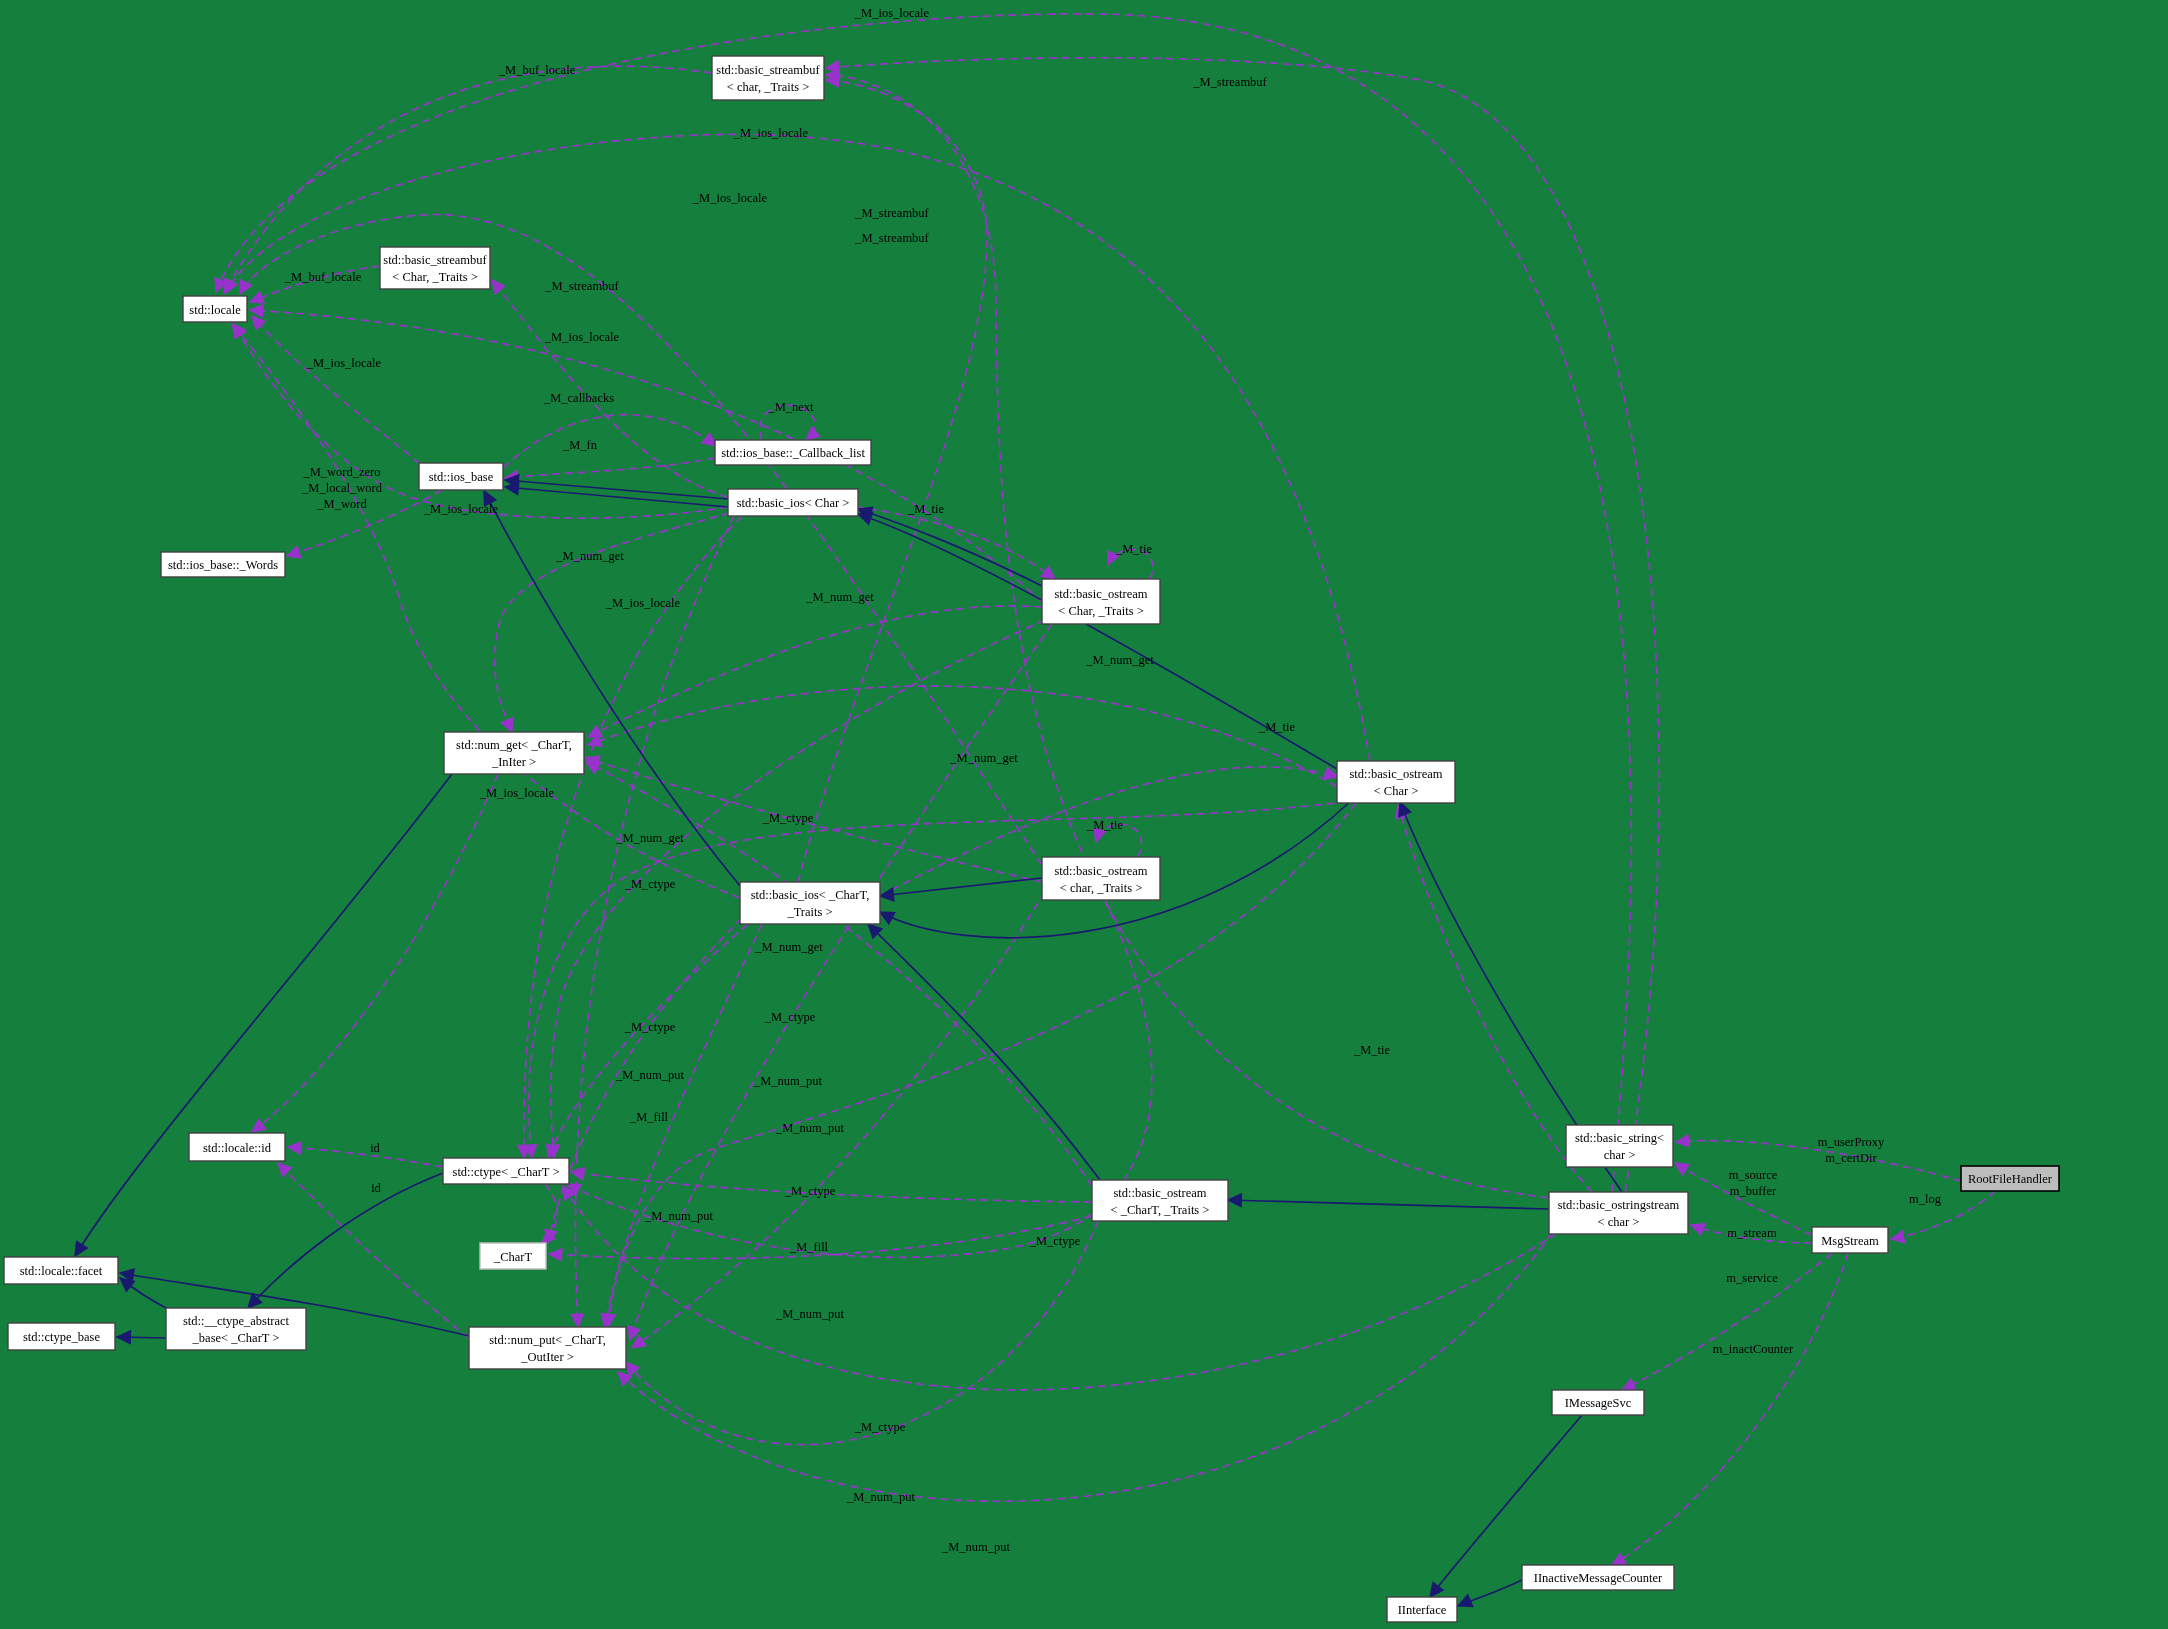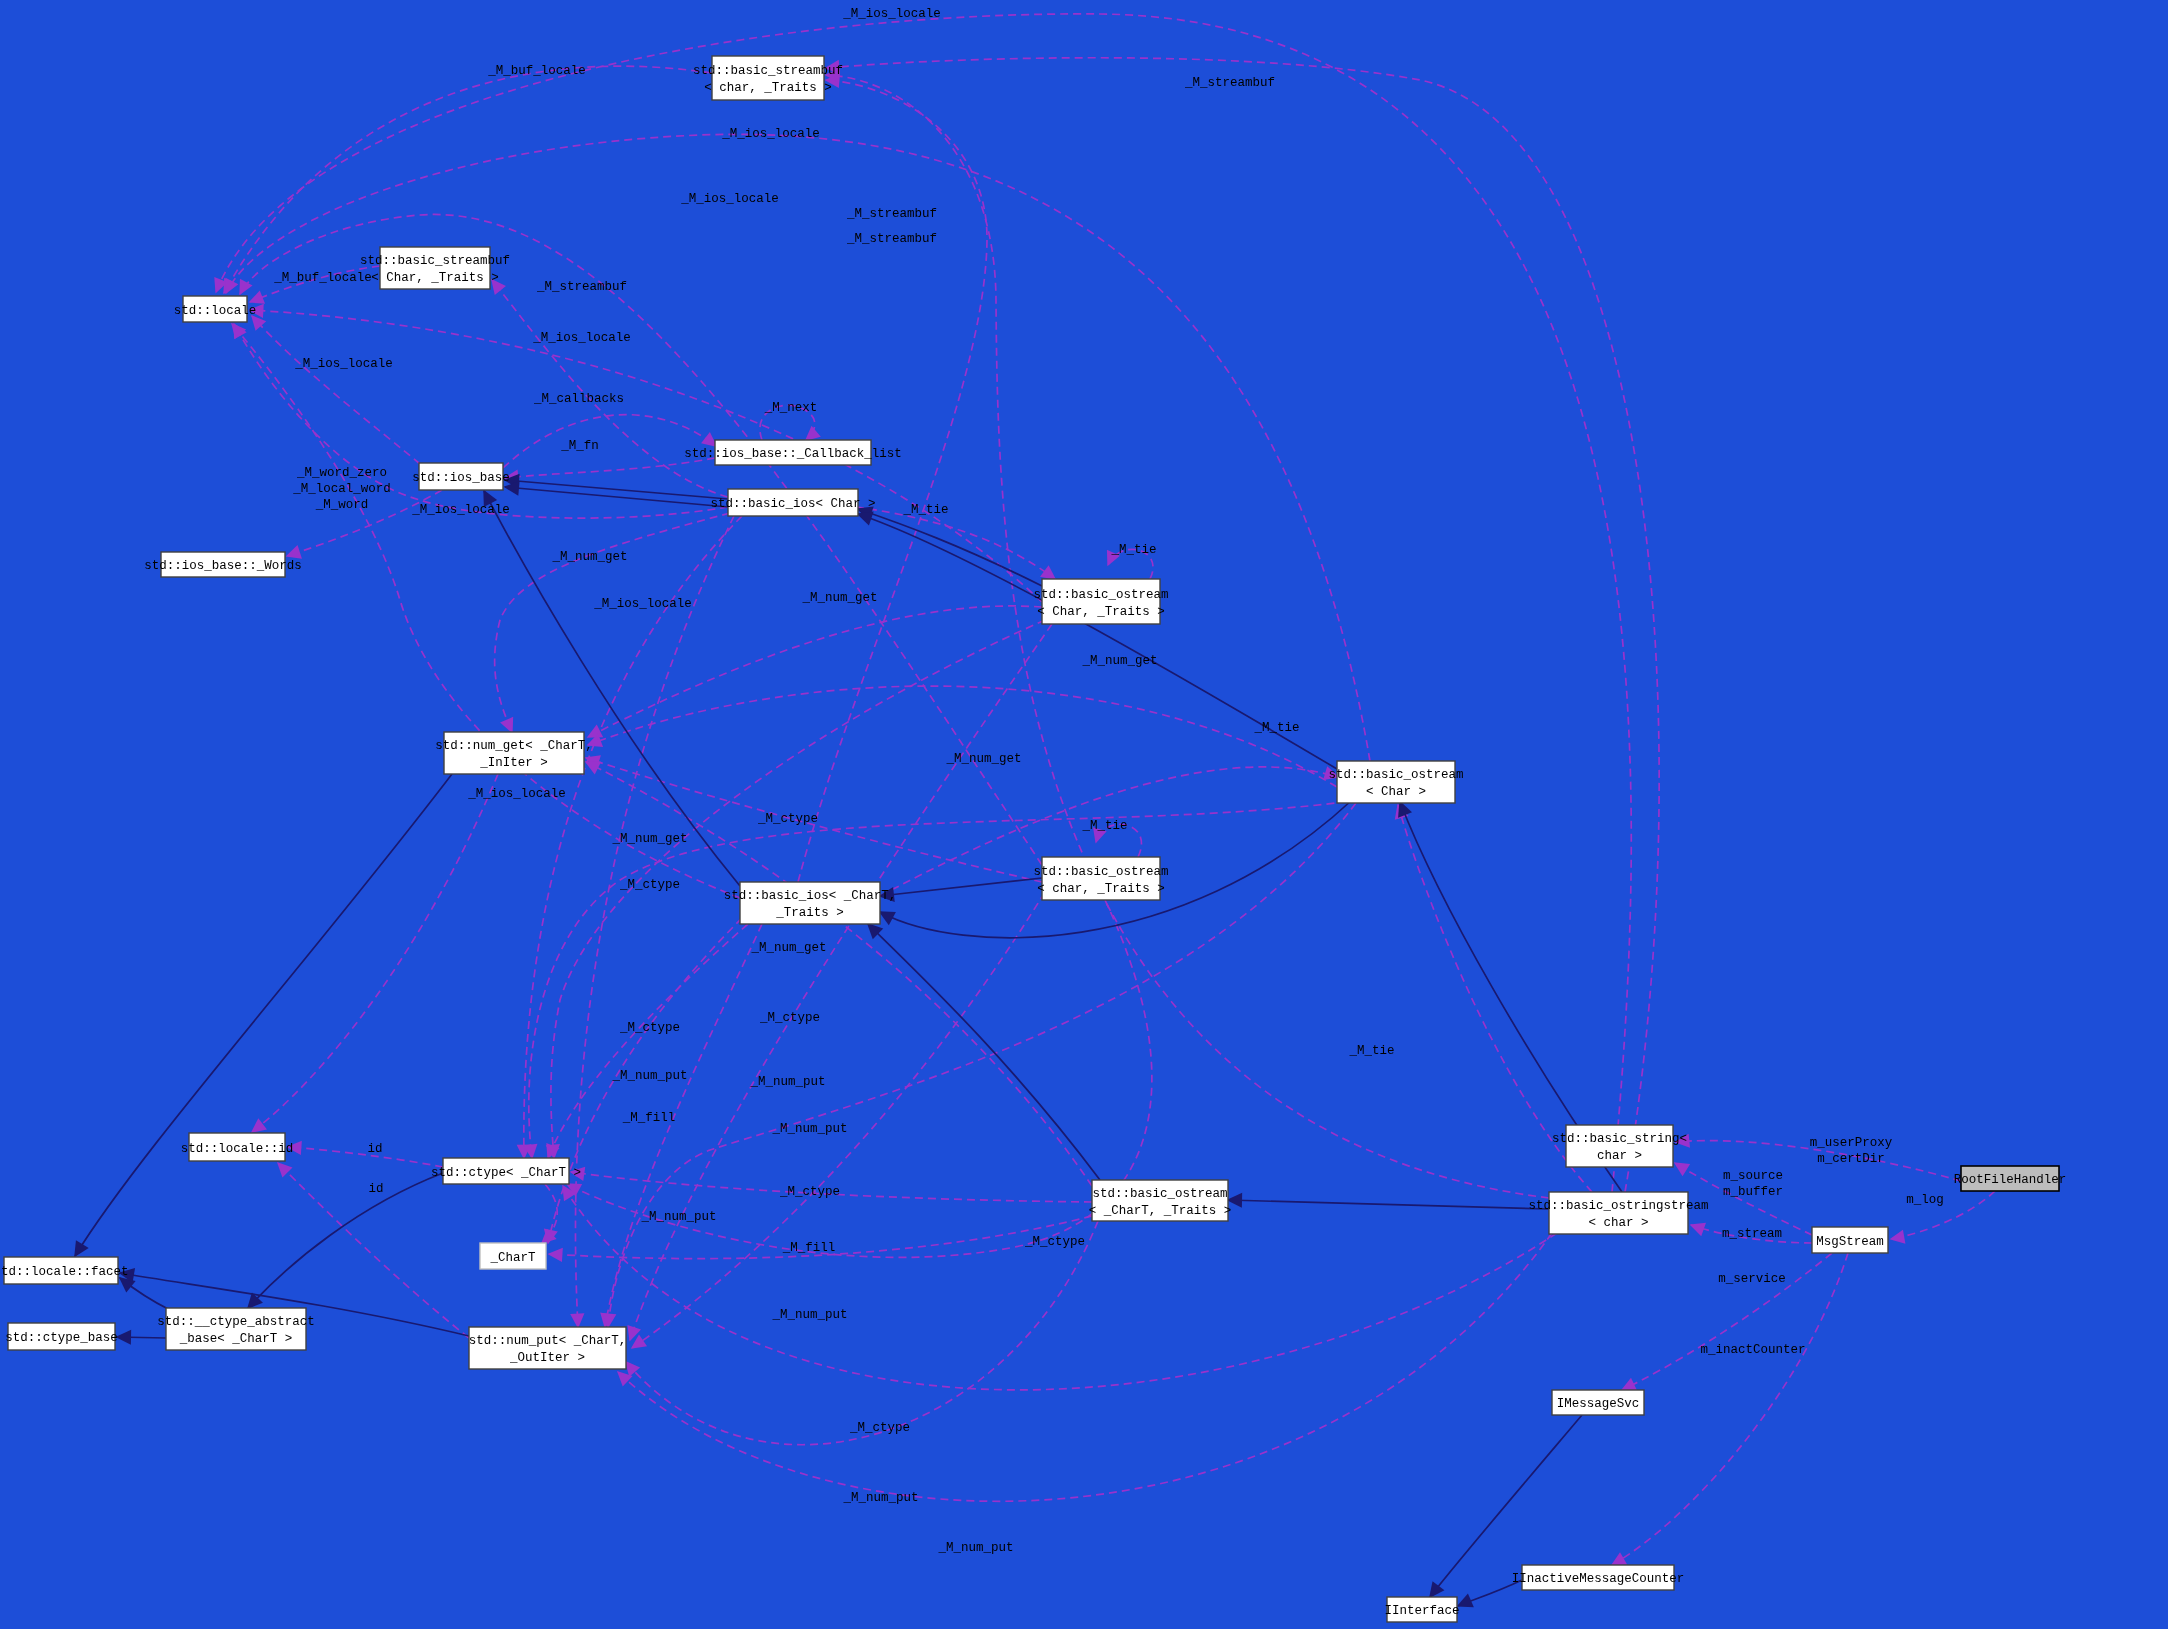--- a/index.html
+++ b/index.html
@@ -1,17 +1,17 @@
 <!DOCTYPE html>
 <html><head>
 <meta charset="utf-8">
 <style>
   html,body{margin:0;padding:0;background:#ffffff;}
-  .stage{position:relative;width:2168px;height:1629px;background:#1d4ed8;overflow:hidden;
-         font-family:Liberation Mono, monospace;}
+  .stage{position:relative;width:2168px;height:1629px;background:#15803d;overflow:hidden;
+         font-family:Liberation Serif, serif;}
   svg{display:block}
   .edge{fill:none;stroke-width:1.7px;}
   .edge.usage{stroke:#9932cc;stroke-dasharray:8 5;}
   .edge.inheritance{stroke:#191970;}
   .elabel{font-size:12.5px;fill:#000000;text-anchor:middle;}
   .node-rect{fill:#ffffff;stroke:#404040;stroke-width:1.4px;}
   .node-rect.highlight{fill:#bdbdbd;stroke:#000000;stroke-width:1.6px;}
   .node-rect.template{stroke:#bfbfbf;}
   .node-text{font-size:12.5px;fill:#000000;text-anchor:middle;}
 </style>

